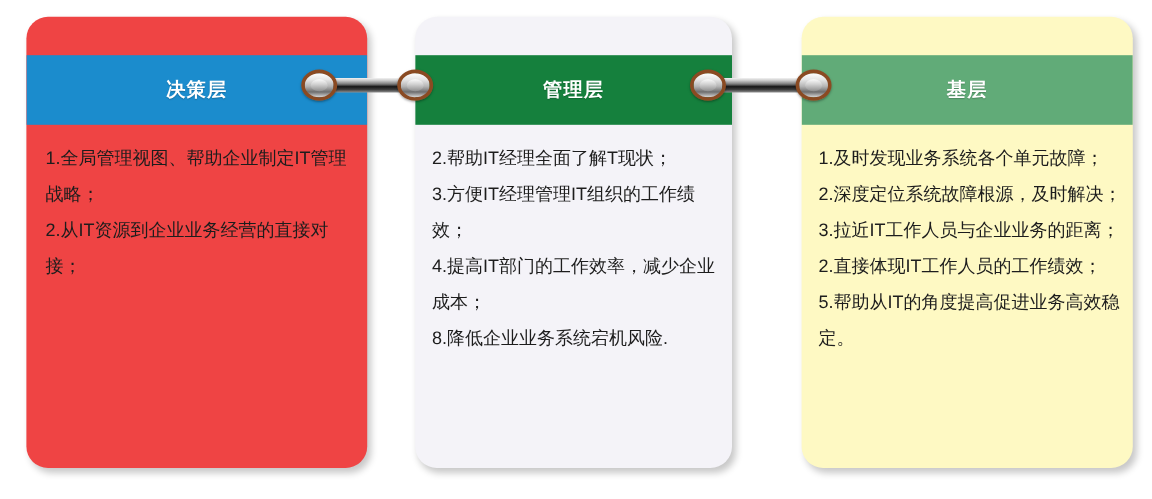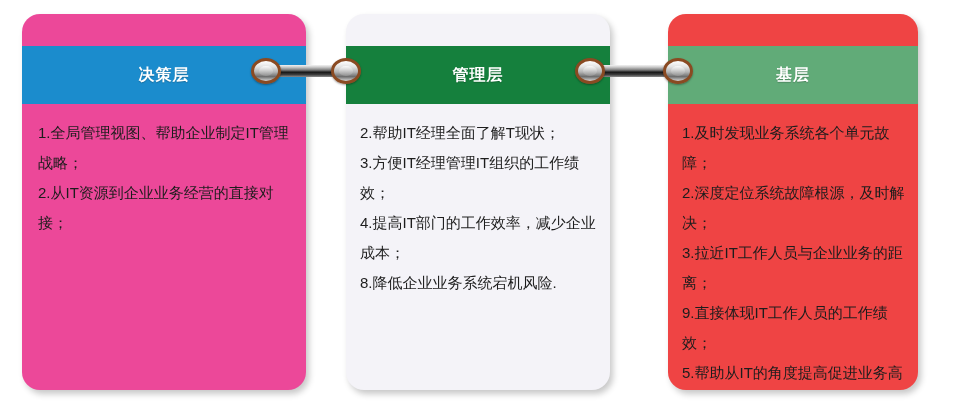--- a/index.html
+++ b/index.html
@@ -23,23 +23,23 @@
   
   .card {
     position: absolute;
     top: 14px;
     height: 376px;
     border-radius: 18px;
     overflow: hidden;
     box-shadow: 3px 4px 6px rgba(0,0,0,0.22);
     box-sizing: border-box;
   }
-  .card-1 { left: 22px;  width: 284px; background: #ec4899; }
+  .card-1 { left: 22px;  width: 284px; background: #ef4444; }
   .card-2 { left: 346px; width: 264px; background: #f4f3f8; }
-  .card-3 { left: 668px; width: 250px; background: #ef4444; }
+  .card-3 { left: 668px; width: 276px; background: #fef9c3; }
 
   .card-header {
     position: absolute;
     left: 0;
     right: 0;
     top: 32px;
     height: 58px;
     display: flex;
     align-items: center;
     justify-content: center;
@@ -159,21 +159,21 @@
   </div>
 
   <div class="card card-3">
     <div class="card-header">
       <span class="card-title">基层</span>
     </div>
     <div class="card-body">
       <div class="card-line">1.及时发现业务系统各个单元故障；</div>
       <div class="card-line">2.深度定位系统故障根源，及时解决；</div>
       <div class="card-line">3.拉近IT工作人员与企业业务的距离；</div>
-      <div class="card-line">9.直接体现IT工作人员的工作绩效；</div>
+      <div class="card-line">2.直接体现IT工作人员的工作绩效；</div>
       <div class="card-line">5.帮助从IT的角度提高促进业务高效稳定。</div>
     </div>
   </div>
 
   <div class="connector conn-1">
     <div class="conn-bar"></div>
     <div class="eyelet eyelet-left"></div>
     <div class="eyelet eyelet-right"></div>
   </div>
 

